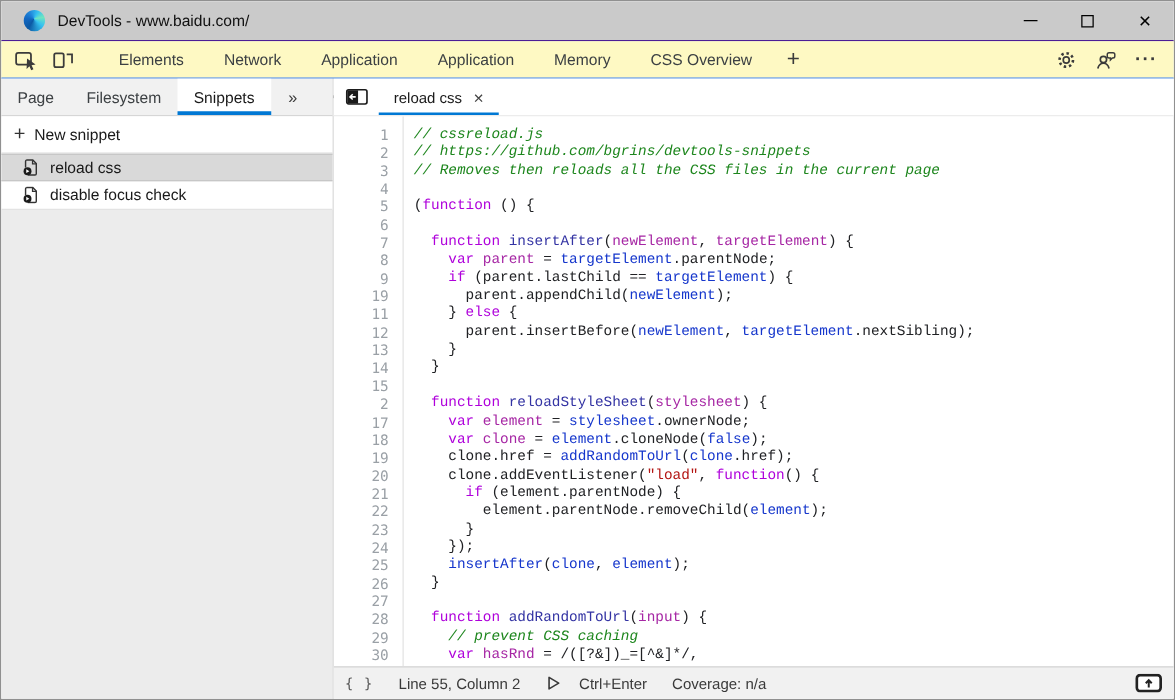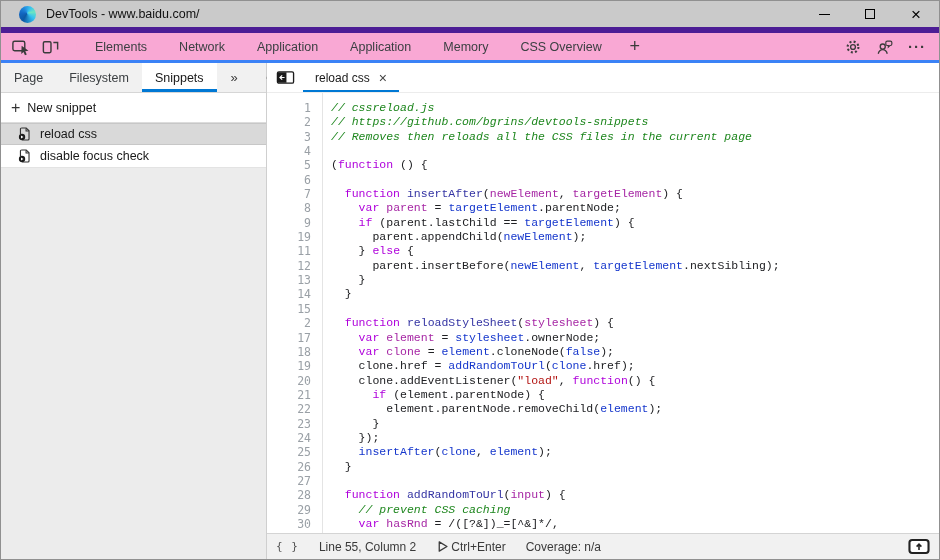--- a/index.html
+++ b/index.html
@@ -2,32 +2,32 @@
 <html style="--accent: #0078d4; --comment: #1d861d; --keyword: #af00db; --definition: #a626a4; --function-def: #3333a3; --variable: #1536cc; --string: #b31412; --code-text: #202124;"><head>
 <meta charset="utf-8">
 <style>
   * { box-sizing: border-box; margin: 0; padding: 0; }
   html,body { width: 940px; height: 560px; }
   body { font-family: "Liberation Sans", "DejaVu Sans", sans-serif; background: #fff; }
 
   .window { width: 940px; height: 560px; border: 1px solid #909090; display: flex; flex-direction: column; background: #fff; overflow: hidden; }
 
   
-  .titlebar { height: 32px; flex: none; background: #cacaca; border-bottom: 6px solid #4c1d95; display: flex; align-items: center; padding-left: 18px; }
+  .titlebar { height: 32px; flex: none; background: #cacaca; border-bottom: 1px solid #4c1d95; display: flex; align-items: center; padding-left: 18px; }
   .edge-logo { width: 17px; height: 17px; border-radius: 50%; flex: none;
     background: conic-gradient(from 210deg at 48% 42%, #0c59a4 0deg, #1267c2 60deg, #2189dc 120deg, #35c1f1 180deg, #6ee5c0 230deg, #35c1f1 280deg, #0c59a4 360deg); }
   .title-text { margin-left: 10px; font-size: 12.5px; color: #111; }
   .win-controls { margin-left: auto; display: flex; height: 100%; }
   .win-btn { width: 46px; height: 100%; display: flex; align-items: center; justify-content: center; }
   .glyph-min { width: 11px; height: 1px; background: #000; display: block; }
   .glyph-max { width: 10px; height: 10px; border: 1px solid #000; display: block; }
   .glyph-close { font-size: 17px; line-height: 1; color: #000; font-weight: 400; }
 
   
-  .toolbar { height: 30px; flex: none; background: #f9a8d4; border-bottom: 3px solid #3b82f6; display: flex; align-items: stretch; }
+  .toolbar { height: 30px; flex: none; background: #fef9c3; border-bottom: 1px solid #3b82f6; display: flex; align-items: stretch; }
   .tb-iconbtn { width: 30px; display: flex; align-items: center; justify-content: center; color: #3b3b3b; }
   .tb-iconbtn:first-child { margin-left: 4px; }
   .main-tabs { display: flex; margin-left: 14px; }
   .tab { padding: 0 16px; display: flex; align-items: center; font-size: 12.5px; color: #3c4043; position: relative; white-space: nowrap; }
   .tab.active { background: #fff; color: #191919; }
   .tab.active::after { content: ""; position: absolute; left: 0; right: 0; bottom: 0; height: 3px; background: var(--accent); }
   .plus-btn { width: 34px; display: flex; align-items: center; justify-content: center; font-size: 18px; font-weight: 300; color: #3b3b3b; }
   .tb-right { margin-left: auto; display: flex; align-items: stretch; padding-right: 6px; }
   .tb-right .tb-iconbtn { width: 32px; }
   .dots-glyph { font-size: 15px; letter-spacing: 1px; font-weight: bold; color: #3b3b3b; }
@@ -68,21 +68,21 @@
   .tk-k { color: var(--keyword); }
   .tk-d { color: var(--definition); }
   .tk-f { color: var(--function-def); }
   .tk-v { color: var(--variable); }
   .tk-s { color: var(--string); }
   .tk-p { color: var(--code-text); }
 
   
   .statusbar { height: 26px; flex: none; background: #f1f1f1; border-top: 1px solid #d4d4d4; display: flex; align-items: center; padding: 0 9px; gap: 20px; font-size: 12px; color: #3a3a3a; }
   .sb-pretty { font-family: "DejaVu Sans Mono", monospace; font-size: 11px; color: #555; letter-spacing: 1px; }
-  .run-btn { display: flex; align-items: center; gap: 2px; color: #3a3a3a; }
+  .run-btn { display: flex; align-items: center; gap: 14px; color: #3a3a3a; }
   .sb-right { margin-left: auto; display: flex; align-items: center; }
 </style>
 </head>
 <body>
 
 <div class="window">
 
   <div class="titlebar">
     <div class="edge-logo"></div>
     <div class="title-text">DevTools - www.baidu.com/</div>

